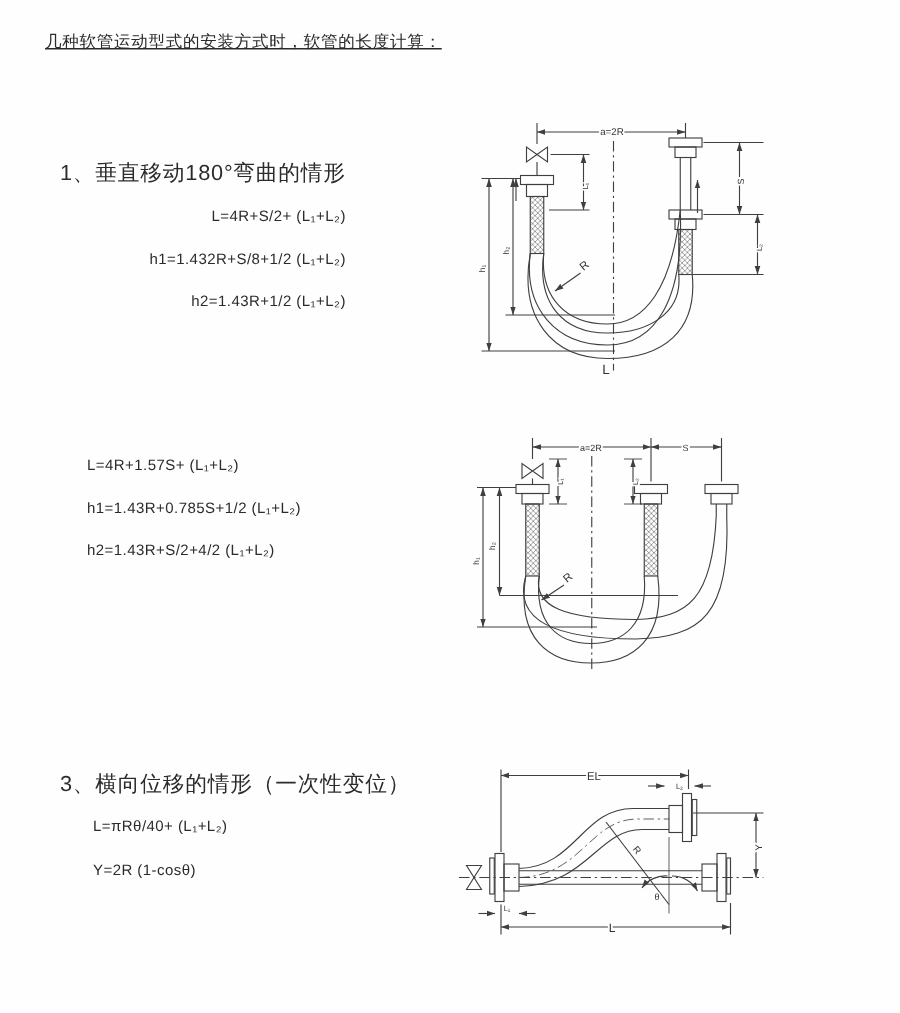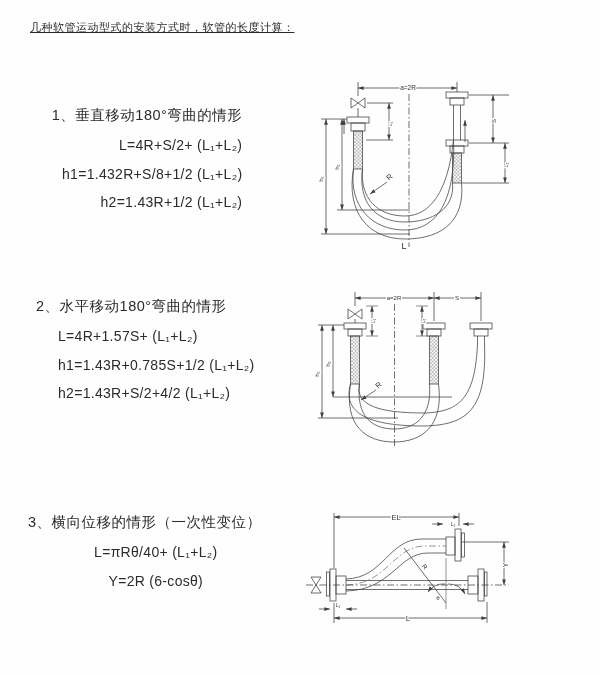--- a/index.html
+++ b/index.html
@@ -3,47 +3,46 @@
 <meta charset="utf-8">
 <style>
   html,body{margin:0;padding:0;}
   body{
     width:600px;height:675px;background:#fefefe;position:relative;overflow:hidden;
     font-family:"Liberation Sans","DejaVu Sans",sans-serif;color:#2b2b2b;
   }
   .page-title{position:absolute;left:30px;top:20px;font-size:11px;letter-spacing:.5px;white-space:nowrap;text-decoration:underline;}
   .section{position:absolute;white-space:nowrap;}
   .heading{font-size:14.5px;letter-spacing:.5px;margin:0 0 6px 0;}
-  .formula{font-size:14px;line-height:28.5px;padding-left:22px;letter-spacing:.3px;}
+  .formula{font-size:10px;line-height:28.5px;padding-left:22px;letter-spacing:.3px;}
   .diagram{position:absolute;}
   svg text{font-family:"Liberation Sans","DejaVu Sans",sans-serif;fill:#333;stroke:#fefefe;stroke-width:2.4px;paint-order:stroke;}
 </style>
 </head>
 <body>
 
 <div class="page-title">几种软管运动型式的安装方式时，软管的长度计算：</div>
 
 <div class="section" style="left:40px;top:106px;text-align:right;">
   <div class="heading">1、垂直移动180°弯曲的情形</div>
   <div class="formula">L=4R+S/2+ (L₁+L₂)</div>
   <div class="formula">h1=1.432R+S/8+1/2 (L₁+L₂)</div>
   <div class="formula">h2=1.43R+1/2 (L₁+L₂)</div>
 </div>
 
 <div class="section" style="left:36px;top:297px;">
-  <div class="heading">2、水平移动180°弯曲的情形</div>
   <div class="formula">L=4R+1.57S+ (L₁+L₂)</div>
   <div class="formula">h1=1.43R+0.785S+1/2 (L₁+L₂)</div>
   <div class="formula">h2=1.43R+S/2+4/2 (L₁+L₂)</div>
 </div>
 
-<div class="section" style="left:28px;top:513px;text-align:center;">
+<div class="section" style="left:40px;top:513px;">
   <div class="heading">3、横向位移的情形（一次性变位）</div>
   <div class="formula">L=πRθ/40+ (L₁+L₂)</div>
-  <div class="formula">Y=2R (6-cosθ)</div>
+  <div class="formula">Y=2R (1-cosθ)</div>
 </div>
 
 <div class="diagram" style="left:313px;top:72px;">
 <svg width="282" height="182" viewBox="0 0 282 182">
   <defs>
     <marker id="a1" markerWidth="8" markerHeight="6" refX="7.5" refY="3" orient="auto-start-reverse">
       <path d="M0,0.5 L7.5,3 L0,5.5 Z" fill="#3f3f3f" stroke="none"></path>
     </marker>
     <pattern id="b1" width="3.5" height="3.5" patternUnits="userSpaceOnUse">
       <path d="M0,3.5 L3.5,0 M0,0 L3.5,3.5" stroke="#777" stroke-width="0.45" fill="none"></path>

